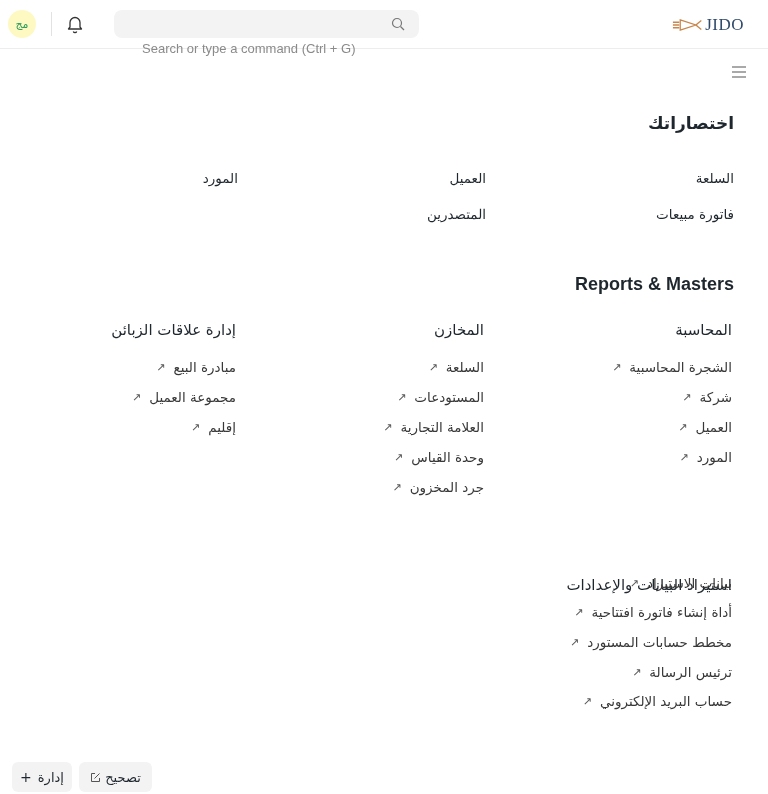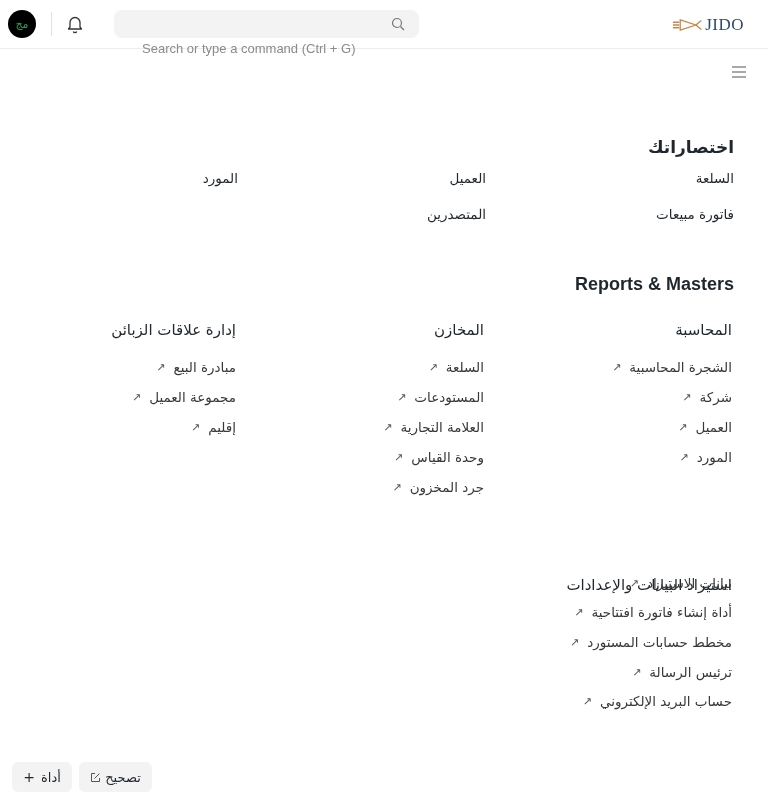--- a/index.html
+++ b/index.html
@@ -1,20 +1,20 @@
 <!DOCTYPE html>
 <html><head>
 <meta charset="utf-8">
 <style>
   * { box-sizing: border-box; margin: 0; padding: 0; }
   html, body { width: 768px; height: 794px; background: #ffffff; overflow: hidden; }
   body { font-family: "DejaVu Sans", "Liberation Sans", sans-serif; color: #1f272e; position: relative; }
 
   .navbar { position: absolute; left: 0; top: 0; width: 768px; height: 49px; border-bottom: 1px solid #ededed; background: #fff; }
-  .avatar { position: absolute; left: 8px; top: 10px; width: 28px; height: 28px; border-radius: 50%; background: #000000; color: #2e9b5b; font-size: 11px; display: flex; align-items: center; justify-content: center; }
+  .avatar { position: absolute; left: 8px; top: 10px; width: 28px; height: 28px; border-radius: 50%; background: #fef9c3; color: #2e9b5b; font-size: 11px; display: flex; align-items: center; justify-content: center; }
   .nav-divider { position: absolute; left: 51px; top: 12px; width: 1px; height: 24px; background: #e2e2e2; }
   .bell { position: absolute; left: 66px; top: 14px; width: 18px; height: 20px; }
   .search { position: absolute; left: 114px; top: 10px; width: 305px; height: 28px; background: #f3f3f3; border-radius: 8px; display: flex; align-items: center; }
   .search-input { border: none; background: transparent; outline: none; font-family: "Liberation Sans", sans-serif; font-size: 13px; color: #7c7c7c; width: 260px; padding-left: 28px; margin-top: 48px; }
   .search-input::placeholder { color: #8a8a8a; }
   .search-icon { position: absolute; right: 14px; top: 7px; width: 14px; height: 14px; }
   .logo { position: absolute; left: 672px; top: 14px; width: 72px; height: 22px; display: flex; align-items: center; }
   .logo-text { font-family: "Liberation Serif", serif; font-size: 17px; color: #2f4a6b; letter-spacing: 0.5px; margin-left: 2px; }
 
   .page-head { position: absolute; right: 22px; top: 66px; display: flex; align-items: center; direction: rtl; }
@@ -56,21 +56,21 @@
     <span class="logo-text">JIDO</span>
   </div>
 </div>
 
 <div class="page-head">
   <svg class="menu-icon" viewBox="0 0 14 12" stroke="#555" stroke-width="1.2">
     <path d="M0 1 H14 M0 6 H14 M0 11 H14"></path>
   </svg>
 </div>
 
-<div class="section-title rtl" style="top:137px;margin-left:20px;">اختصاراتك</div>
+<div class="section-title rtl" style="top:113px;margin-left:20px;">اختصاراتك</div>
 <div class="shortcut" style="right:34px; top:170px;">السلعة</div>
 <div class="shortcut" style="right:282px; top:170px;">العميل</div>
 <div class="shortcut" style="right:530px; top:170px;">المورد</div>
 <div class="shortcut" style="right:34px; top:206px;">فاتورة مبيعات</div>
 <div class="shortcut" style="right:282px; top:206px;font-family:Liberation Serif, serif;">المتصدرين</div>
 
 <div class="section-title" style="top:274px; font-family:'Liberation Sans', sans-serif; font-size:18px;">Reports &amp; Masters</div>
 
 <div class="card-title" style="right:36px; top:321px;">المحاسبة</div>
 <div class="link" style="right:36px; top:359px;">
@@ -142,21 +142,21 @@
 <div class="link" style="right:36px; top:664px;">
     <span>ترئيس الرسالة</span>
     <span class="arrow">↗</span>
   </div>
 <div class="link" style="right:36px; top:693px;">
     <span>حساب البريد الإلكتروني</span>
     <span class="arrow">↗</span>
   </div>
 
 <div class="btn" style="left:12px; width:60px;">
-  <span>أداة</span>
+  <span>إدارة</span>
   <span style="margin-right:6px; font-size:14px;">+</span>
 </div>
 <div class="btn" style="left:79px; width:73px;">
   <span>تصحيح</span>
   <svg width="11" height="11" viewBox="0 0 11 11" fill="none" stroke="#555" stroke-width="1" style="margin-right:4px;">
     <path d="M5 1.5 H1.5 V9.5 H9.5 V6"></path>
       <path d="M4.5 6.5 L9.5 1.5"></path>
   </svg>
 </div>
 

